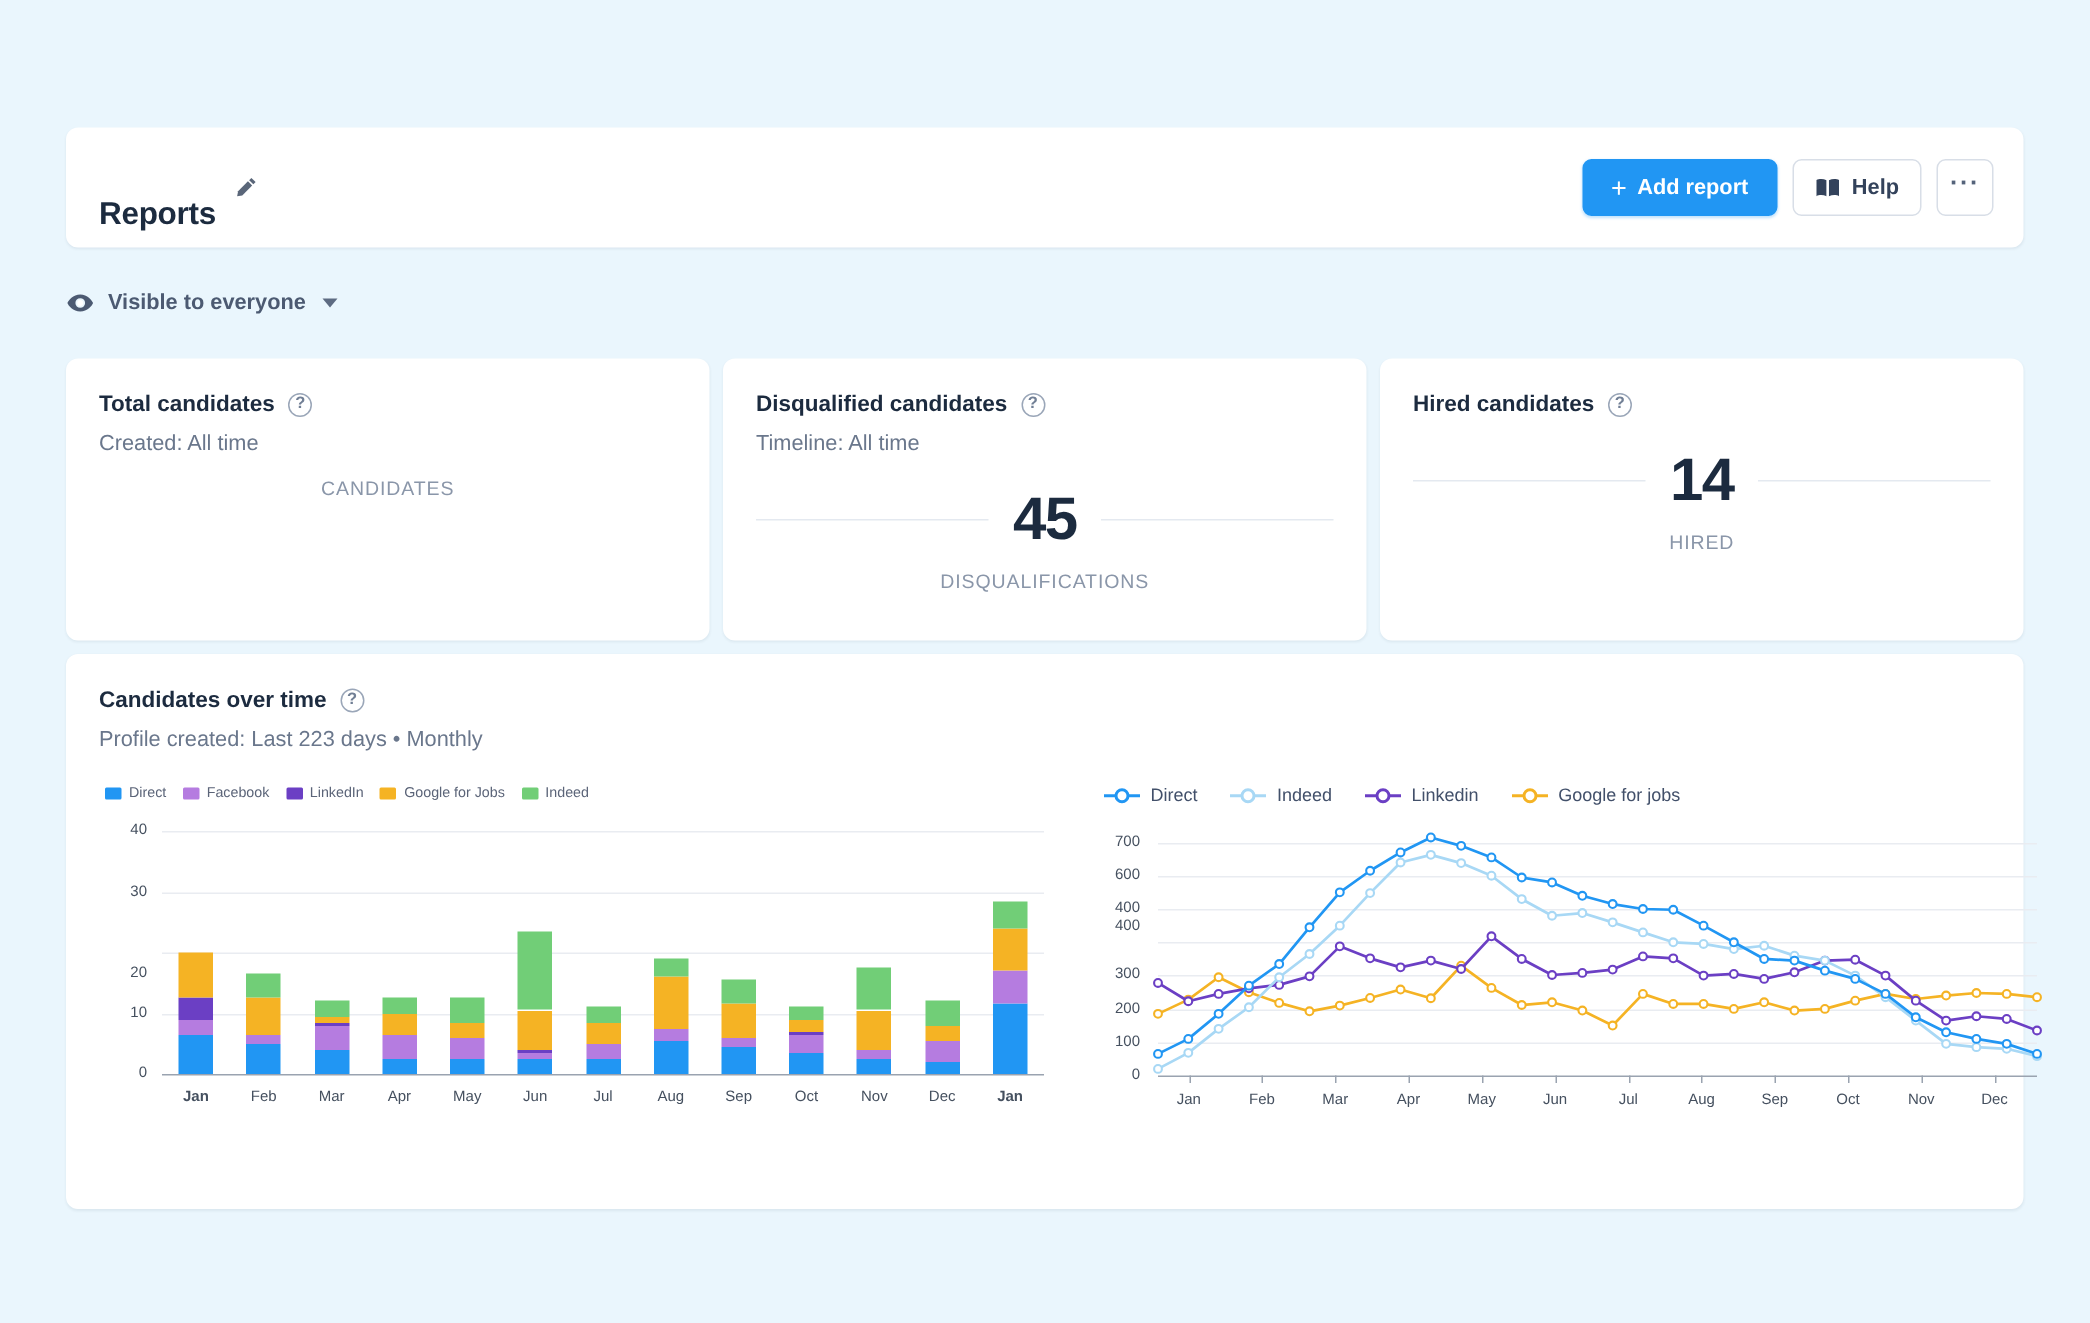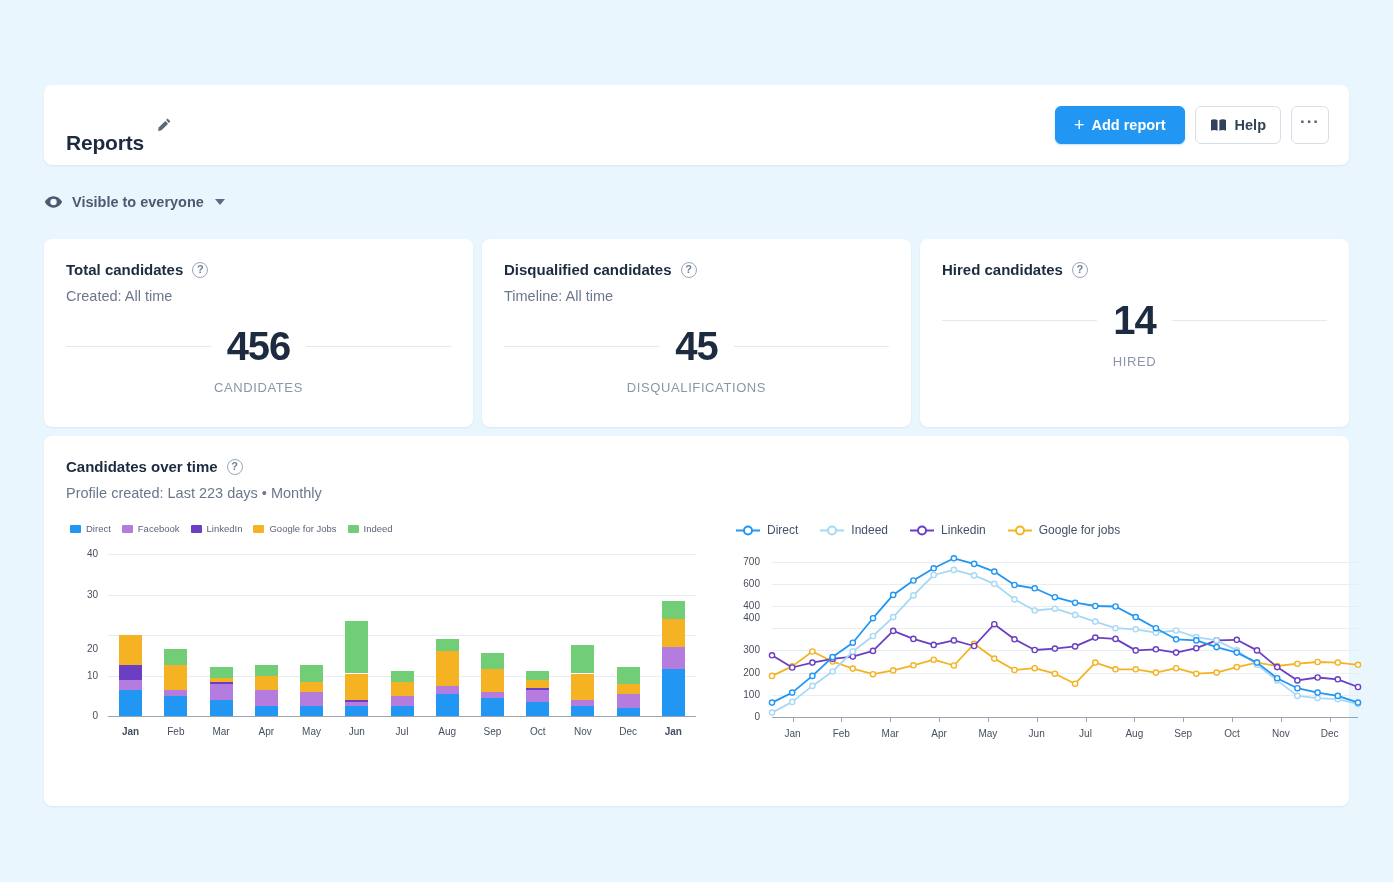--- a/index.html
+++ b/index.html
@@ -258,25 +258,20 @@
     </div>
 
     <div class="stats">
 
       <div class="stat-card">
         <div class="stat-head">
           <span class="stat-name">Total candidates</span>
           <span class="q-icon">?</span>
         </div>
         <div class="stat-sub">Created: All time</div>
-        <div class="stat-value-row">
-          <span class="rule"></span>
-          <span class="stat-value">456</span>
-          <span class="rule"></span>
-        </div>
         <div class="stat-unit">CANDIDATES</div>
       </div>
 
       <div class="stat-card">
         <div class="stat-head">
           <span class="stat-name">Disqualified candidates</span>
           <span class="q-icon">?</span>
         </div>
         <div class="stat-sub">Timeline: All time</div>
         <div class="stat-value-row">

